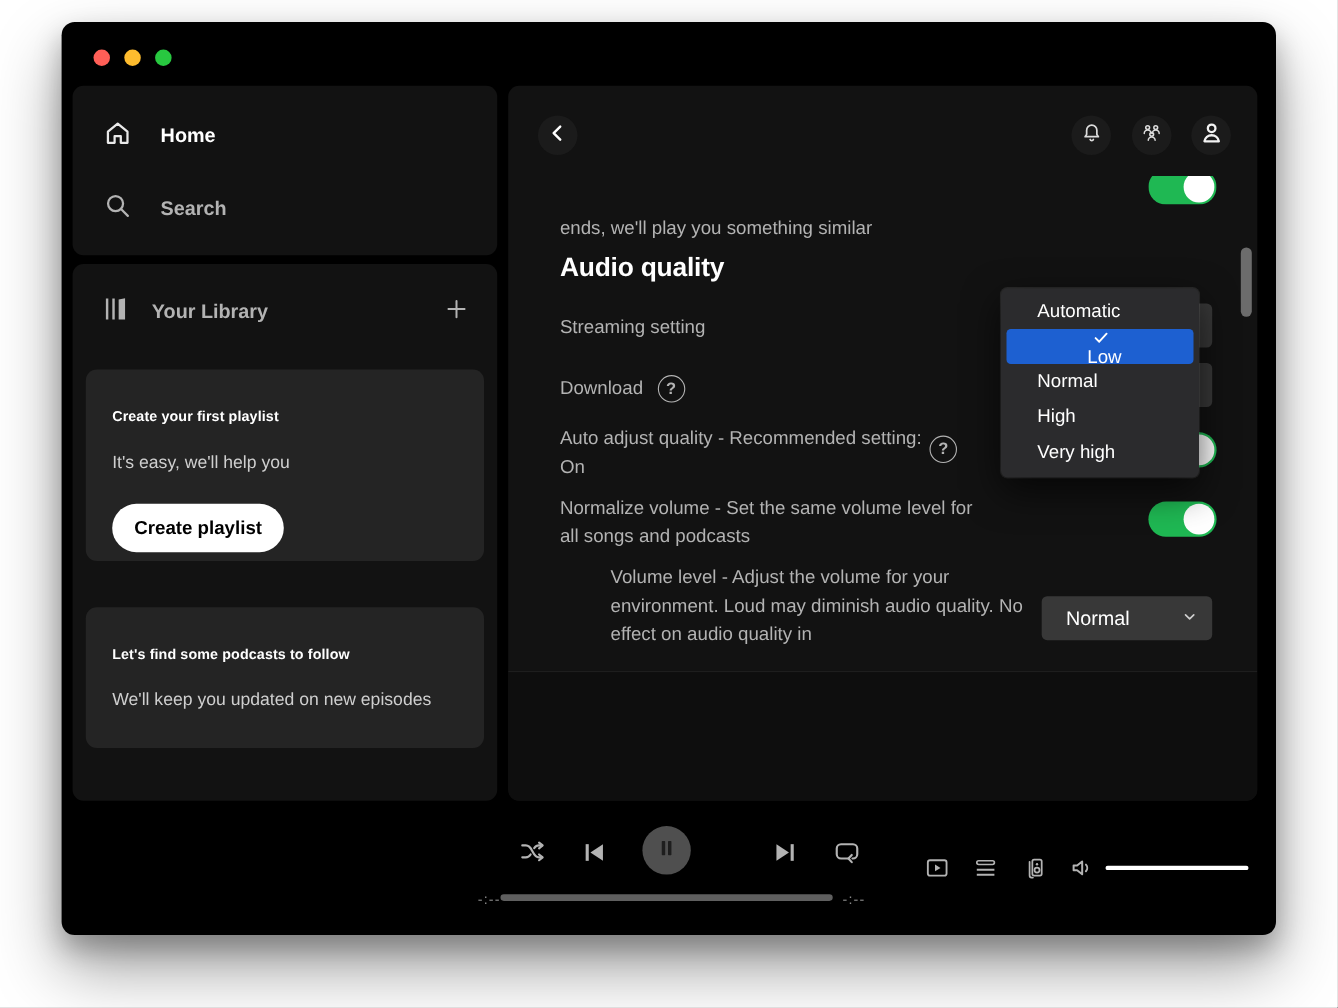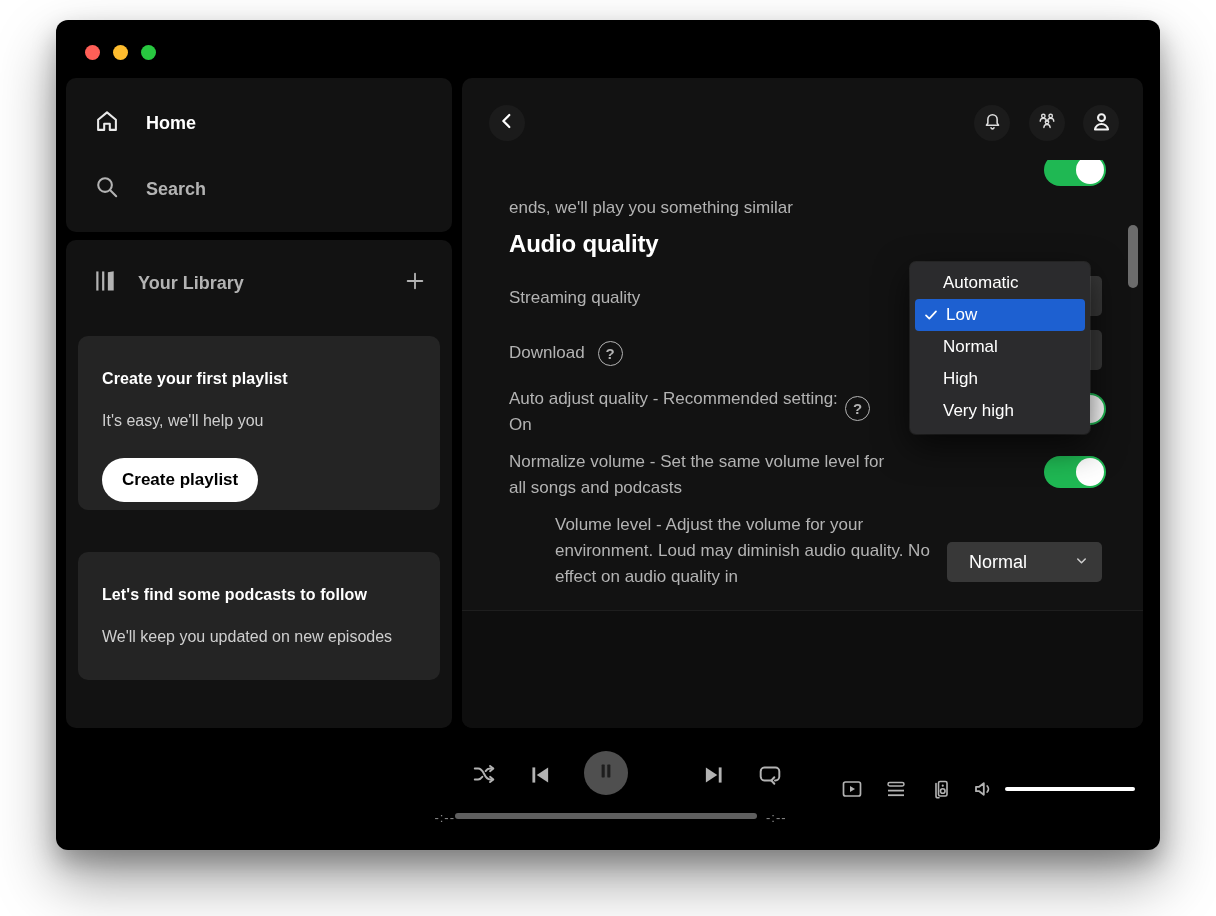--- a/index.html
+++ b/index.html
@@ -25,21 +25,21 @@
   .nav-item.dim { color:#b3b3b3; }
 
   .lib-panel { left:10px; top:220px; width:386px; height:488px; overflow:hidden; }
   .lib-header { display:flex; align-items:center; height:86px; padding:0 26px; gap:18px;
                 color:#b3b3b3; font-size:18px; font-weight:bold; }
   .lib-title { flex:1; }
   .card { position:absolute; left:12px; width:362px; background:#242424; border-radius:10px;
           padding:28px 24px 0 24px; overflow:hidden; }
   .card1 { top:96px; height:174px; }
   .card2 { top:312px; height:128px; }
-  .card-title { color:#fff; font-size:16px; font-weight:bold; line-height:30px; letter-spacing:.1px; }
+  .card-title { color:#fff; font-size:13px; font-weight:bold; line-height:30px; letter-spacing:.1px; }
   .card-sub { color:#cfcfcf; font-size:16px; margin-top:14px; line-height:26px; }
   .pill-btn { display:inline-block; margin-top:24px; background:#fff; color:#000;
               font-size:17px; font-weight:bold; padding:12px 20px; border-radius:24px;
               border:none; cursor:pointer; }
   .pill-sliver { position:absolute; left:24px; top:166px; width:186px; height:22px;
                  background:#fff; border-radius:22px 22px 0 0; }
 
   
   .main-panel { left:406px; top:58px; width:681px; height:650px; overflow:hidden; }
   .circ-btn { position:absolute; width:36px; height:36px; border-radius:50%; background:#1b1b1b;
@@ -82,21 +82,21 @@
   .scroll-thumb { position:absolute; left:666px; top:147px; width:10px; height:63px;
                   border-radius:5px; background:rgba(255,255,255,.38); }
 
   
   .menu { position:absolute; left:448px; top:184px; width:180px; height:172px;
           background:#2b2b2d; border-radius:6px; padding:5px 0;
           box-shadow:0 12px 34px rgba(0,0,0,.65), 0 0 0 1px rgba(255,255,255,.10);
           z-index:5; }
   .menu-item { display:flex; align-items:center; height:32px; padding-left:33px;
                color:#fff; font-size:17px; cursor:pointer; }
-  .menu-item.selected { margin:0 5px; padding-left:8px; background:#1d60d1; border-radius:4px; }
+  .menu-item.selected { margin:0 5px; padding-left:8px; background:#1d60d1; border-radius:4px;flex-direction:column; }
   .menu-item.selected .chk { margin-right:7px; display:flex; }
 
   
   .playerbar { position:absolute; left:0; top:708px; width:1104px; height:122px; }
   .picon { position:absolute; cursor:pointer; display:flex; }
   .pause-btn { position:absolute; left:528px; top:23px; width:44px; height:44px; border-radius:50%;
                background:#4f4f4f; display:flex; align-items:center; justify-content:center;
                cursor:pointer; }
   .ptime { position:absolute; top:82px; color:#8a8a8a; font-size:13px; letter-spacing:1px; }
   .ptime.left { left:363px; width:36px; text-align:right; }
@@ -212,21 +212,21 @@
 
         <div class="tail-text">ends, we'll play you something similar</div>
         <div class="tgl-clip">
           <div class="toggle">
               <div class="knob"></div>
             </div>
         </div>
 
         <div class="sec-title">Audio quality</div>
 
-        <div class="row-label" style="left:47px; top:125px;">Streaming quality</div>
+        <div class="row-label" style="left:47px; top:125px;">Streaming setting</div>
         <div class="select sel-stream">
           <span class="chev">
             <svg width="15" height="15" viewBox="0 0 24 24" fill="none" stroke="#cfcfcf" stroke-width="2.4" stroke-linecap="round" stroke-linejoin="round">
                 <polyline points="6,9.5 12,15.5 18,9.5"></polyline>
               </svg>
           </span>
         </div>
 
         <div class="dl-row">
           <span class="row-label" style="position:static;">Download</span>

